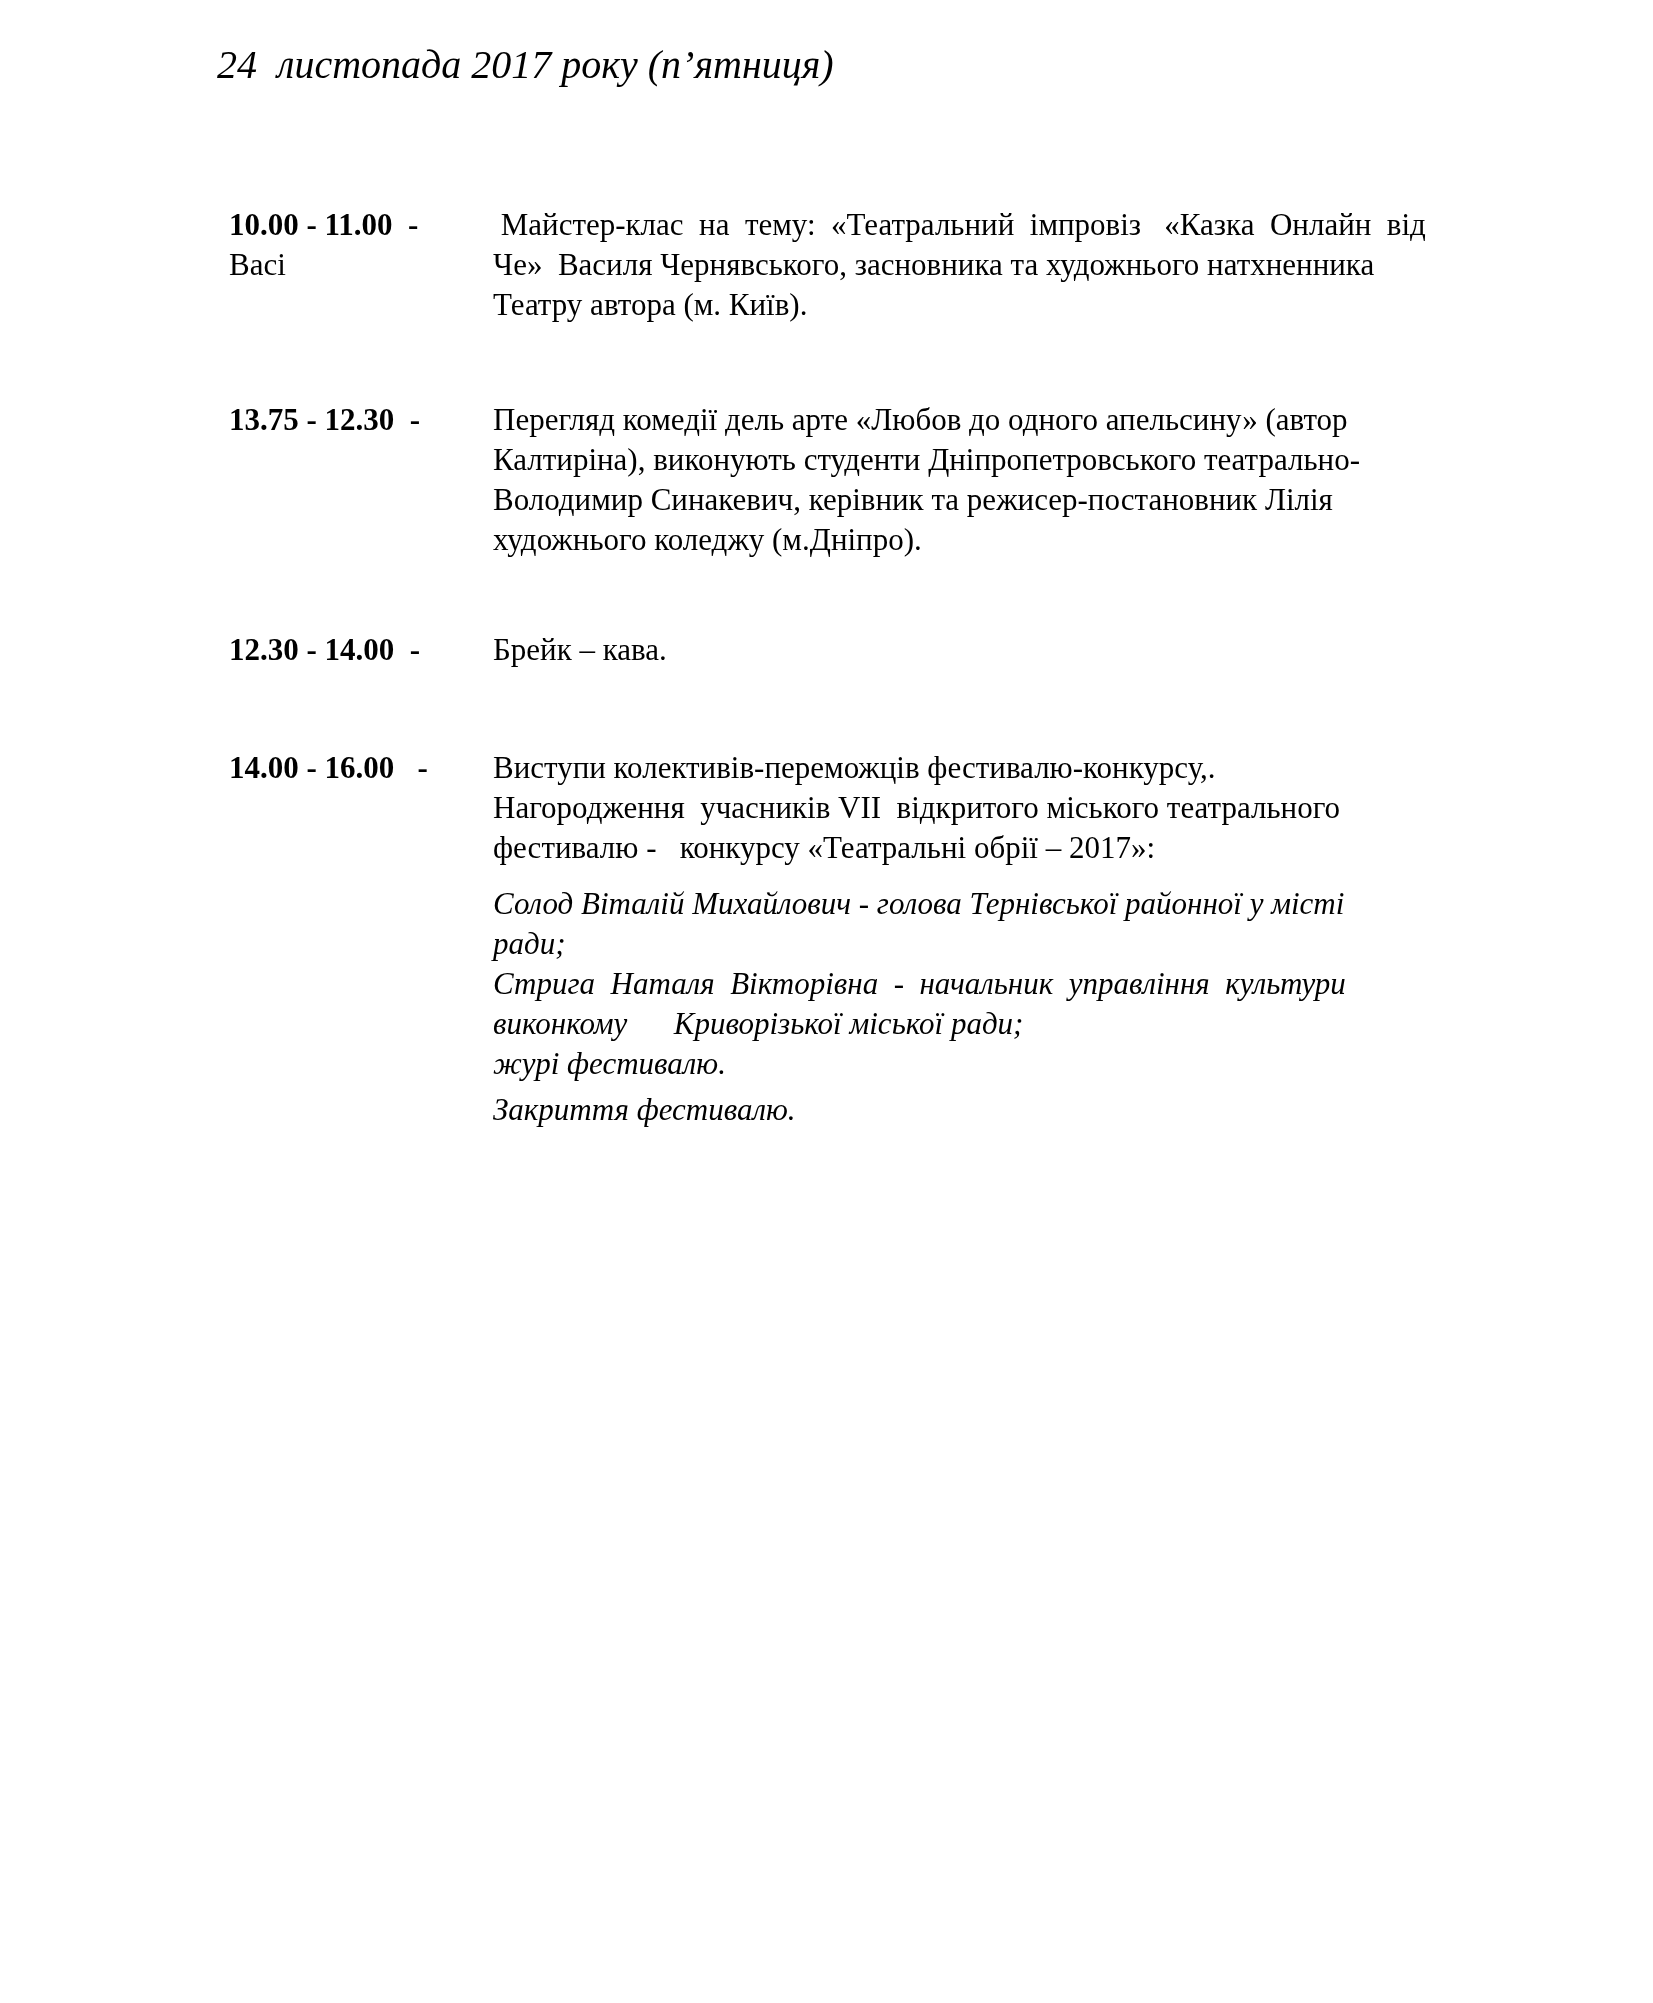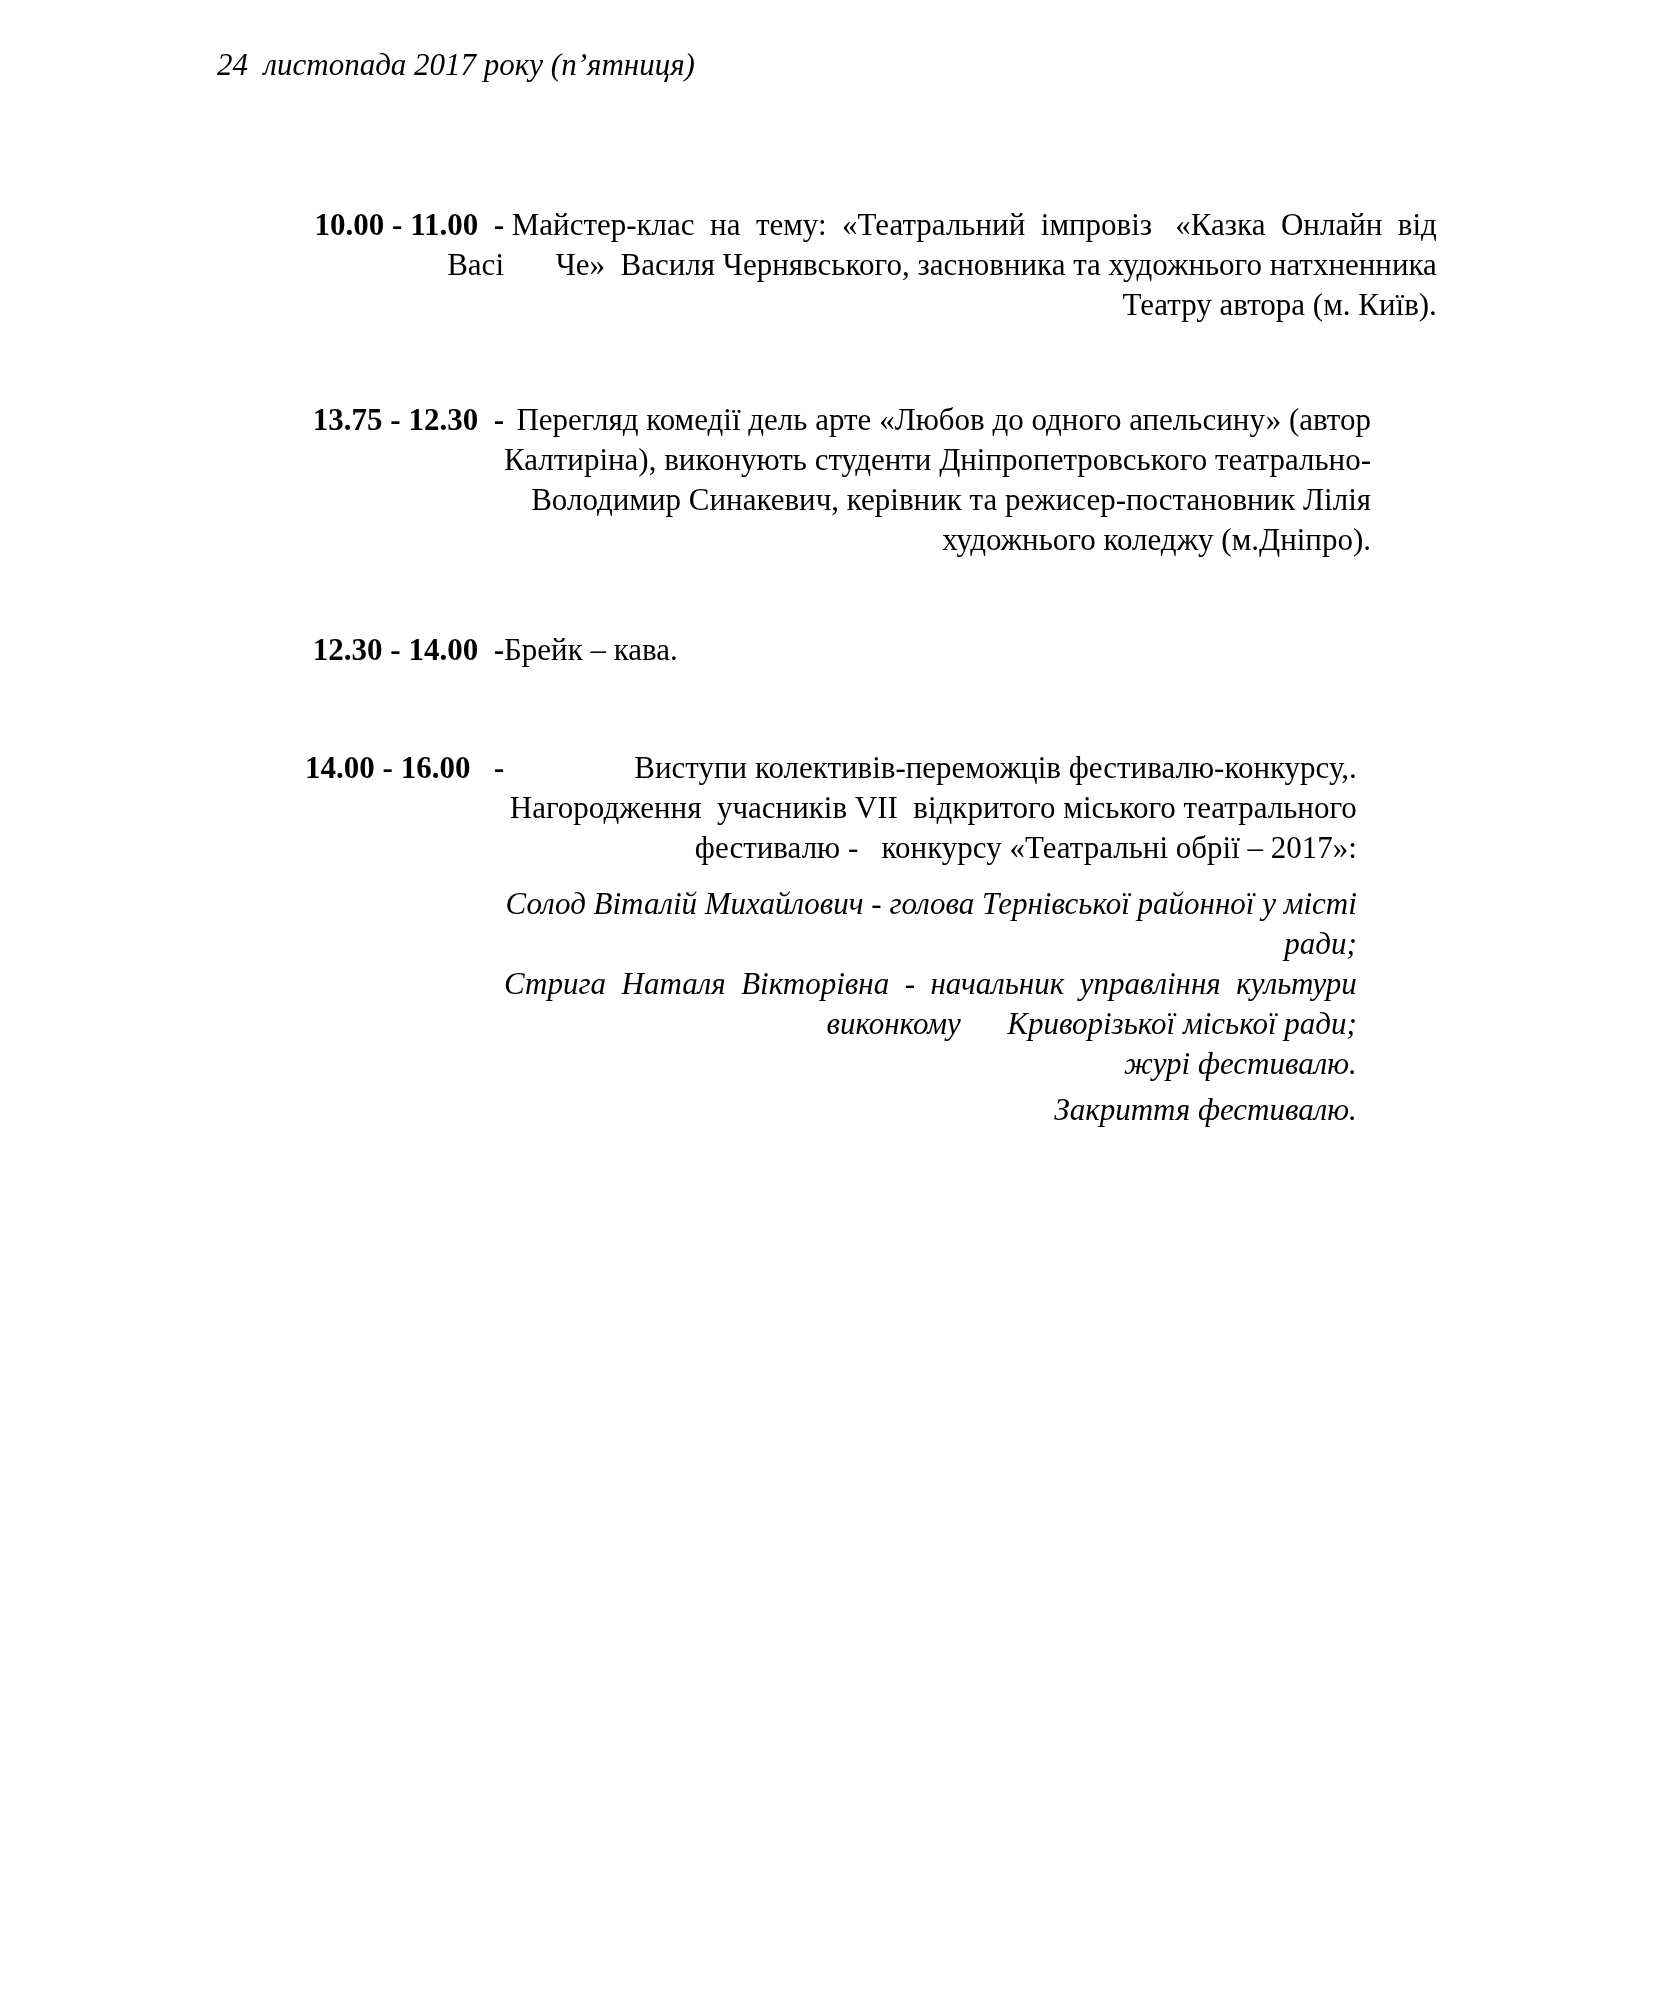--- a/index.html
+++ b/index.html
@@ -15,30 +15,29 @@
     background: #ffffff;
     color: #000000;
     font-family: "Liberation Serif", serif;
     overflow: hidden;
   }
   .doc-header {
     position: absolute;
     left: 217px;
     top: 46px;
     font-style: italic;
-    font-size: 31px;
+    font-size: 40px;
     line-height: 38px;
     white-space: pre;
   }
   .entry {
     position: absolute;
-    left: 240px;
+    left: 229px;
     display: flex;
     align-items: flex-start;
-    text-align: right;
   }
   .entry-0 { top: 205px; }
   .entry-1 { top: 400px; }
   .entry-2 { top: 630px; }
   .entry-3 { top: 748px; }
   .time-col {
     flex: 0 0 264px;
     width: 264px;
     font-weight: bold;
     font-size: 31px;

